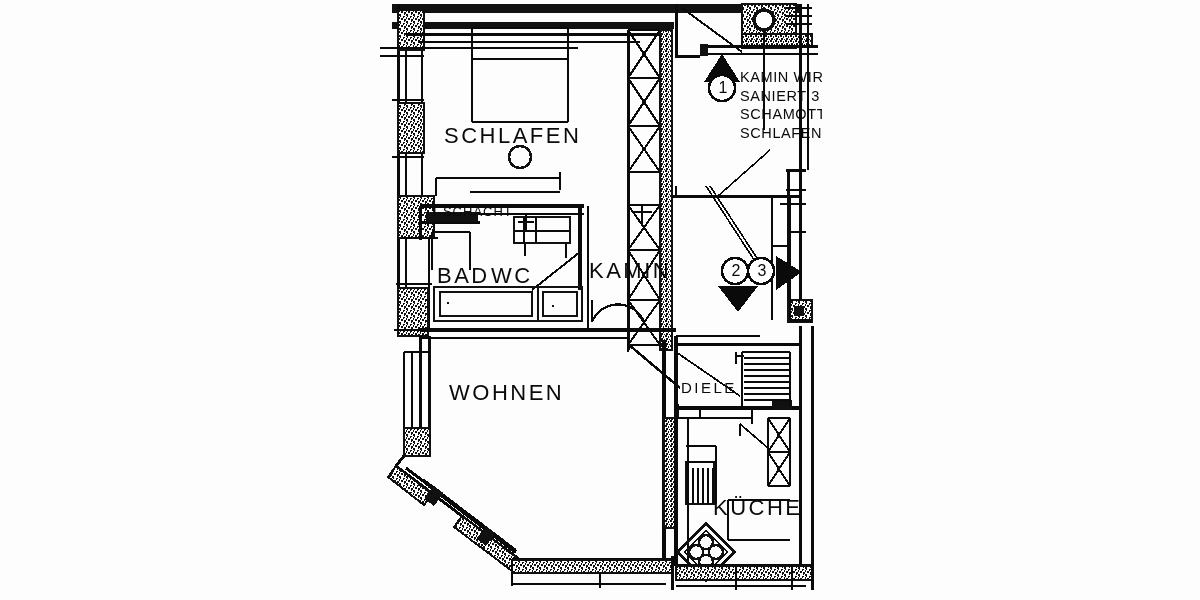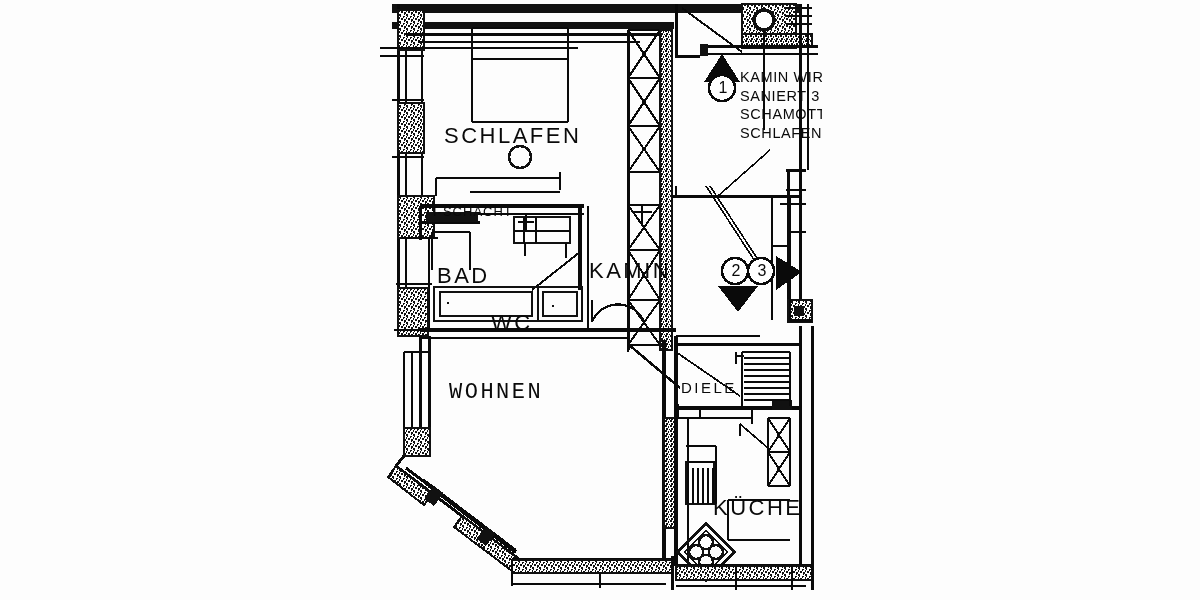--- a/index.html
+++ b/index.html
@@ -354,25 +354,25 @@
     </g>
 
   </svg>
 
   <div class="lbl room-label" style="left:444px;top:123px;">SCHLAFEN</div>
 
   <div class="lbl small-label" style="left:433px;top:165px;">I-SCHACHT</div>
 
   <div class="lbl room-label" style="left:437px;top:263px;">BAD</div>
 
-  <div class="lbl room-label" style="left:491px;top:263px;margin-top:47px;">WC</div>
+  <div class="lbl room-label" style="left:491px;top:263px;">WC</div>
 
   <div class="lbl room-label" style="left:589px;top:258px;">KAMIN</div>
 
-  <div class="lbl room-label" style="left:449px;top:380px;font-family:Liberation Mono, monospace;">WOHNEN</div>
+  <div class="lbl room-label" style="left:449px;top:380px;">WOHNEN</div>
 
   <div class="lbl room-label" style="left:681px;top:379px;font-size:15px;">DIELE</div>
 
   <div class="lbl room-label" style="left:713px;top:495px;">KÜCHE</div>
 
   <div style="position:absolute;left:740px;top:68px;width:82px;overflow:hidden;">
     <div class="lbl note" style="position:static;">KAMIN WIRD</div>
     <div class="lbl note" style="position:static;">SANIERT 3 S</div>
     <div class="lbl note" style="position:static;">SCHAMOTTE</div>
     <div class="lbl note" style="position:static;">SCHLAFEN</div>

